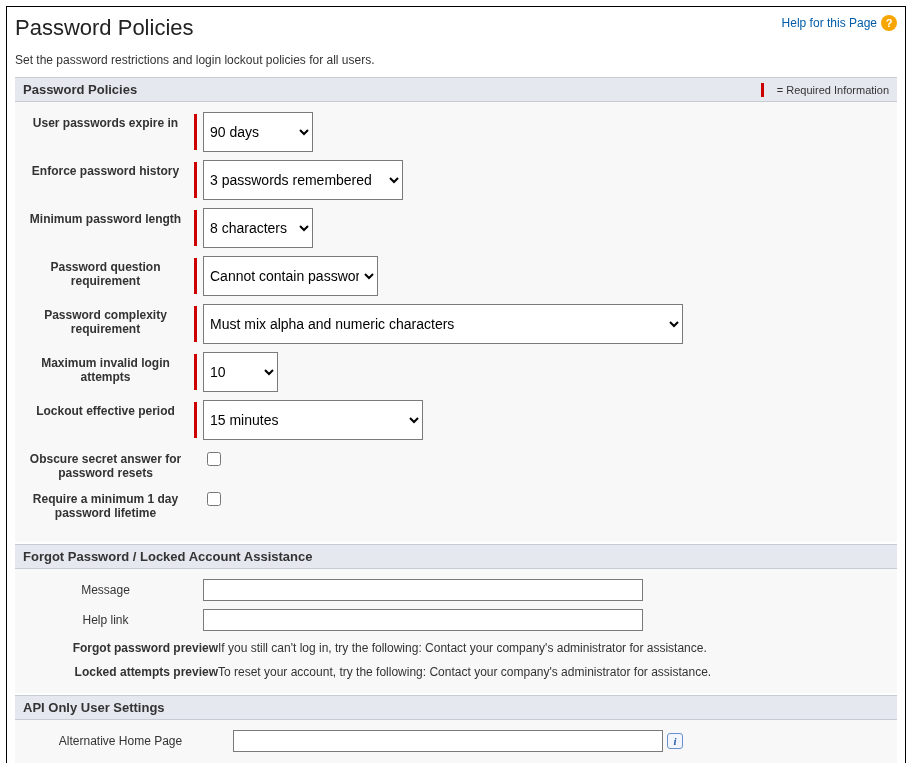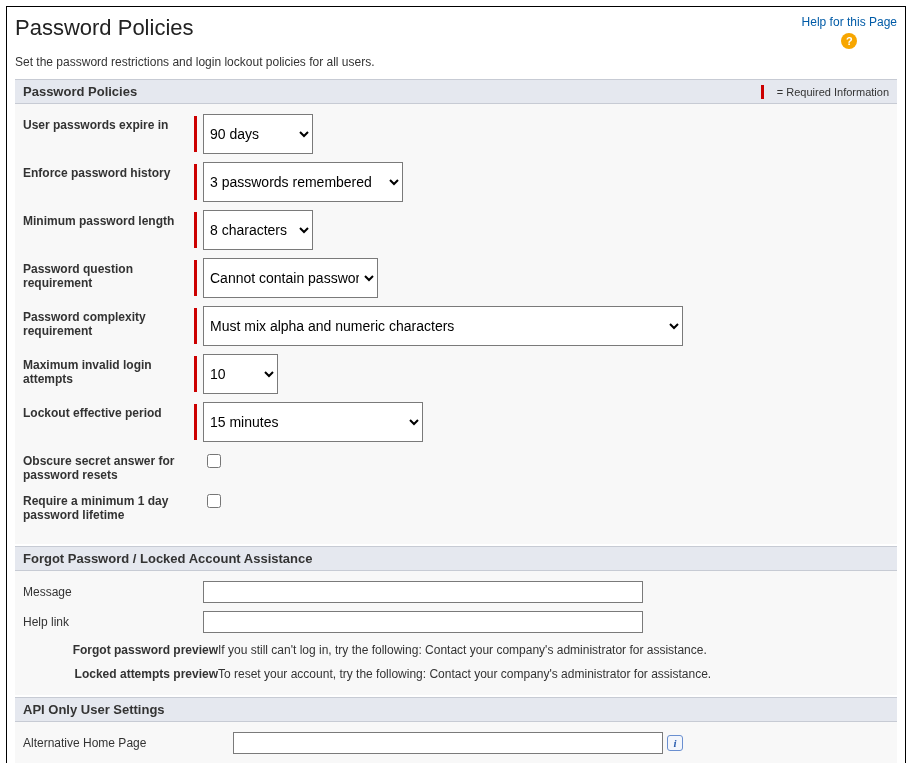--- a/index.html
+++ b/index.html
@@ -26,21 +26,20 @@
     color: #222;
     margin: 0 0 6px 0;
   }
   .help-link {
     color: #015ba7;
     font-size: 12px;
     text-decoration: none;
     display: flex;
     align-items: center;
     gap: 4px;
-    flex-direction: column;
   }
   .help-icon {
     display: inline-flex;
     width: 16px; height: 16px;
     border-radius: 50%;
     background: #f7a600;
     color: #fff;
     font-weight: bold;
     font-size: 11px;
     align-items: center;
@@ -87,21 +86,21 @@
   .section-body.plain { background: #f8f8f8; }
 
   .field-row {
     display: flex;
     align-items: flex-start;
     margin-bottom: 8px;
     gap: 6px;
   }
   .field-label {
     width: 165px;
-    text-align: left;
+    text-align: center;
     color: #333;
     font-size: 12px;
     line-height: 14px;
     padding-top: 4px;
   }
   .field-label.bold { font-weight: bold; }
   .field-req {
     width: 3px;
     align-self: stretch;
     margin-top: 2px;

